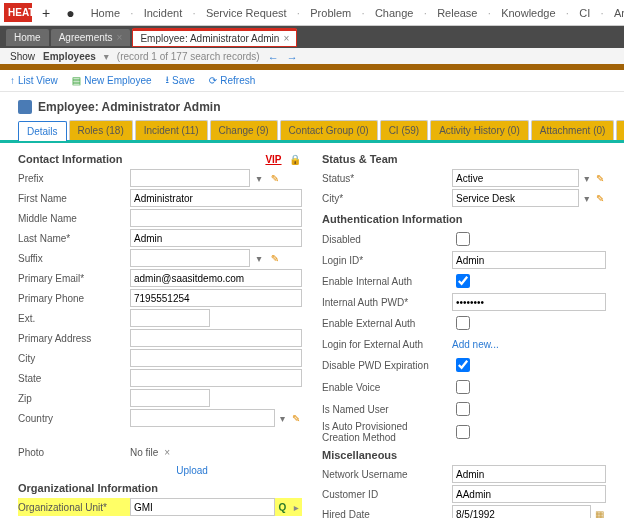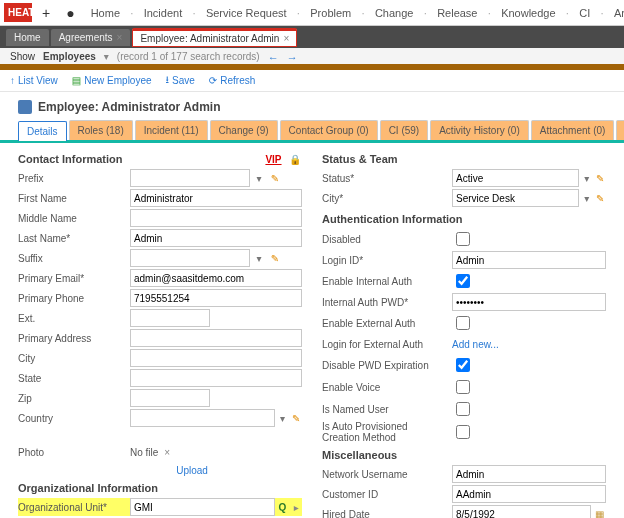--- a/index.html
+++ b/index.html
@@ -30,21 +30,21 @@
   .toolbar { height:22px; display:flex; align-items:center; padding:0 10px; gap:14px; border-bottom:1px solid #e5e5e5; font-size:10px;}
   .toolbar span { display:flex; align-items:center; gap:3px; color:#2a7ad4; cursor:pointer;}
   .toolbar .save { color:#b0b0b0;}
   .toolbar .ico { font-size:10px;}
 
   
   .titlebar { padding:8px 18px 6px; font-weight:bold; color:#444; display:flex; align-items:center; gap:6px; font-size:12px;}
   .empicon { width:14px; height:14px; background:#4a7bb5; border-radius:2px; display:inline-block;}
   
   .rtabs { display:flex; padding:0 18px; gap:0; border-bottom:3px solid #14b8a6; font-size:10px;}
-  .rtab { padding:4px 8px; border:1px solid #ccc; border-bottom:none; background:#fdba74; color:#555; margin-right:2px; border-radius:2px 2px 0 0; cursor:pointer; white-space:nowrap;}
+  .rtab { padding:4px 8px; border:1px solid #ccc; border-bottom:none; background:#eab308; color:#555; margin-right:2px; border-radius:2px 2px 0 0; cursor:pointer; white-space:nowrap;}
   .rtab.active { background:#fff; color:#2a7ad4; border-color:#2a7ad4; position:relative; top:1px;}
 
   
   .cols { display:flex; padding:6px 18px 0; gap:20px;}
   .col { flex:1; min-width:0;}
   .sect { color:#444; font-weight:bold; padding:4px 0 2px; font-size:11px; display:flex; align-items:center; gap:8px;}
   .vip { color:#d00; font-weight:bold; text-decoration:underline; font-size:10px;}
   .lock { color:#b88; font-size:10px;}
   .row { display:flex; align-items:center; margin:2px 0; min-height:18px;}
   .lab { width:112px; text-align:left; padding-right:6px; color:#555; font-size:10px; line-height:1.1;}

